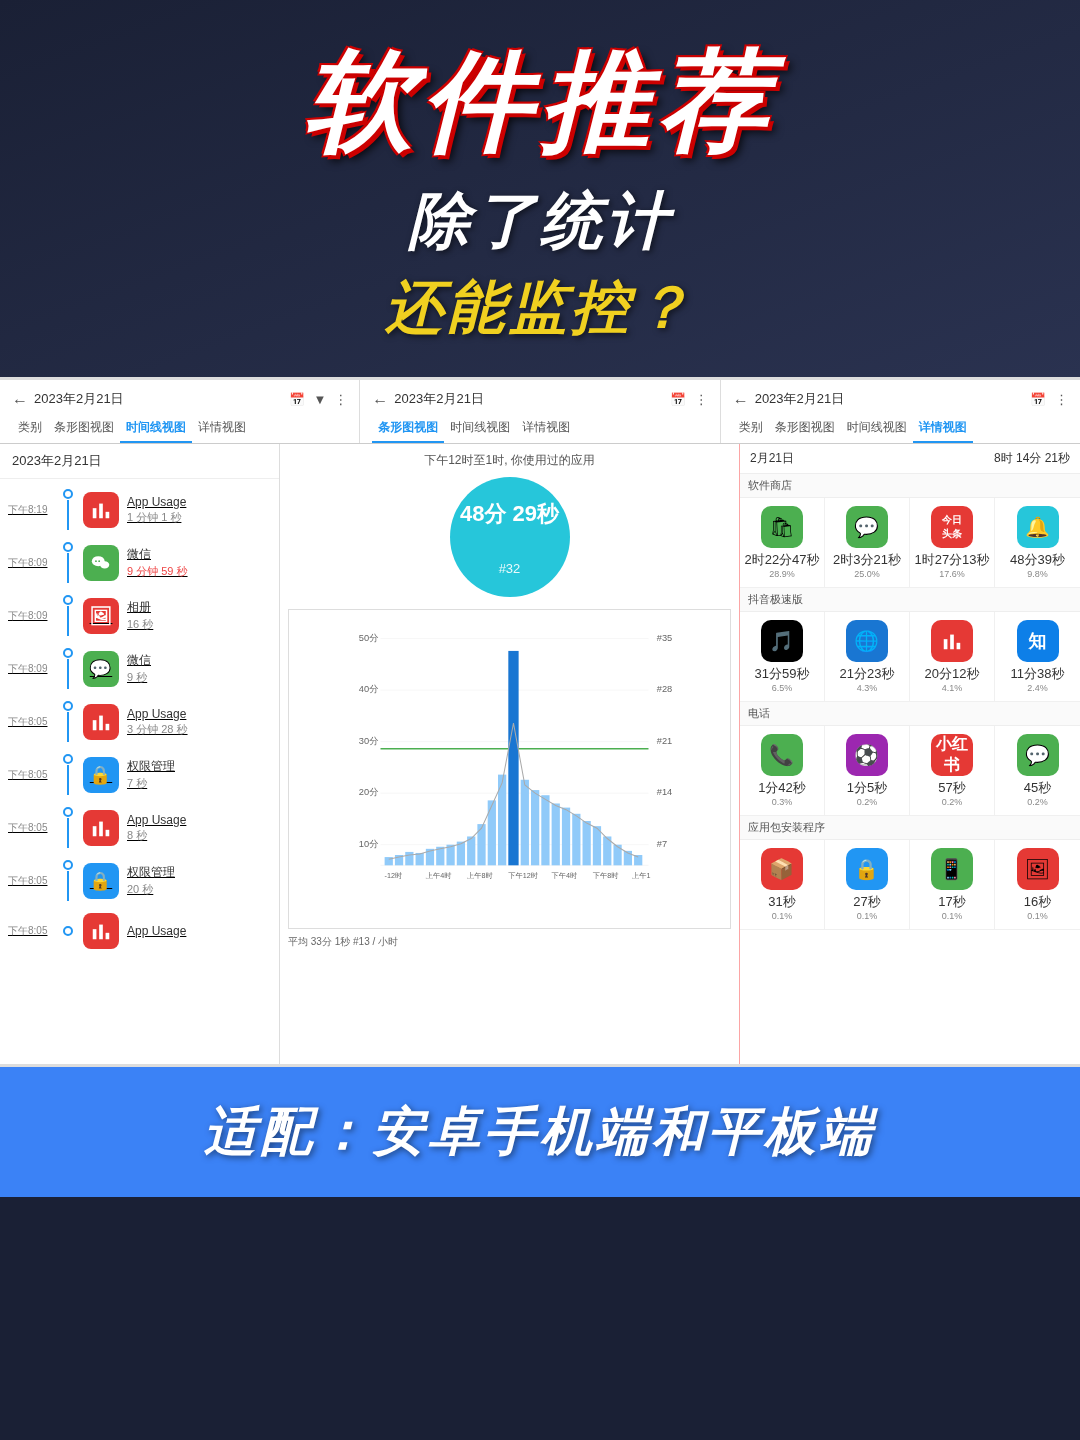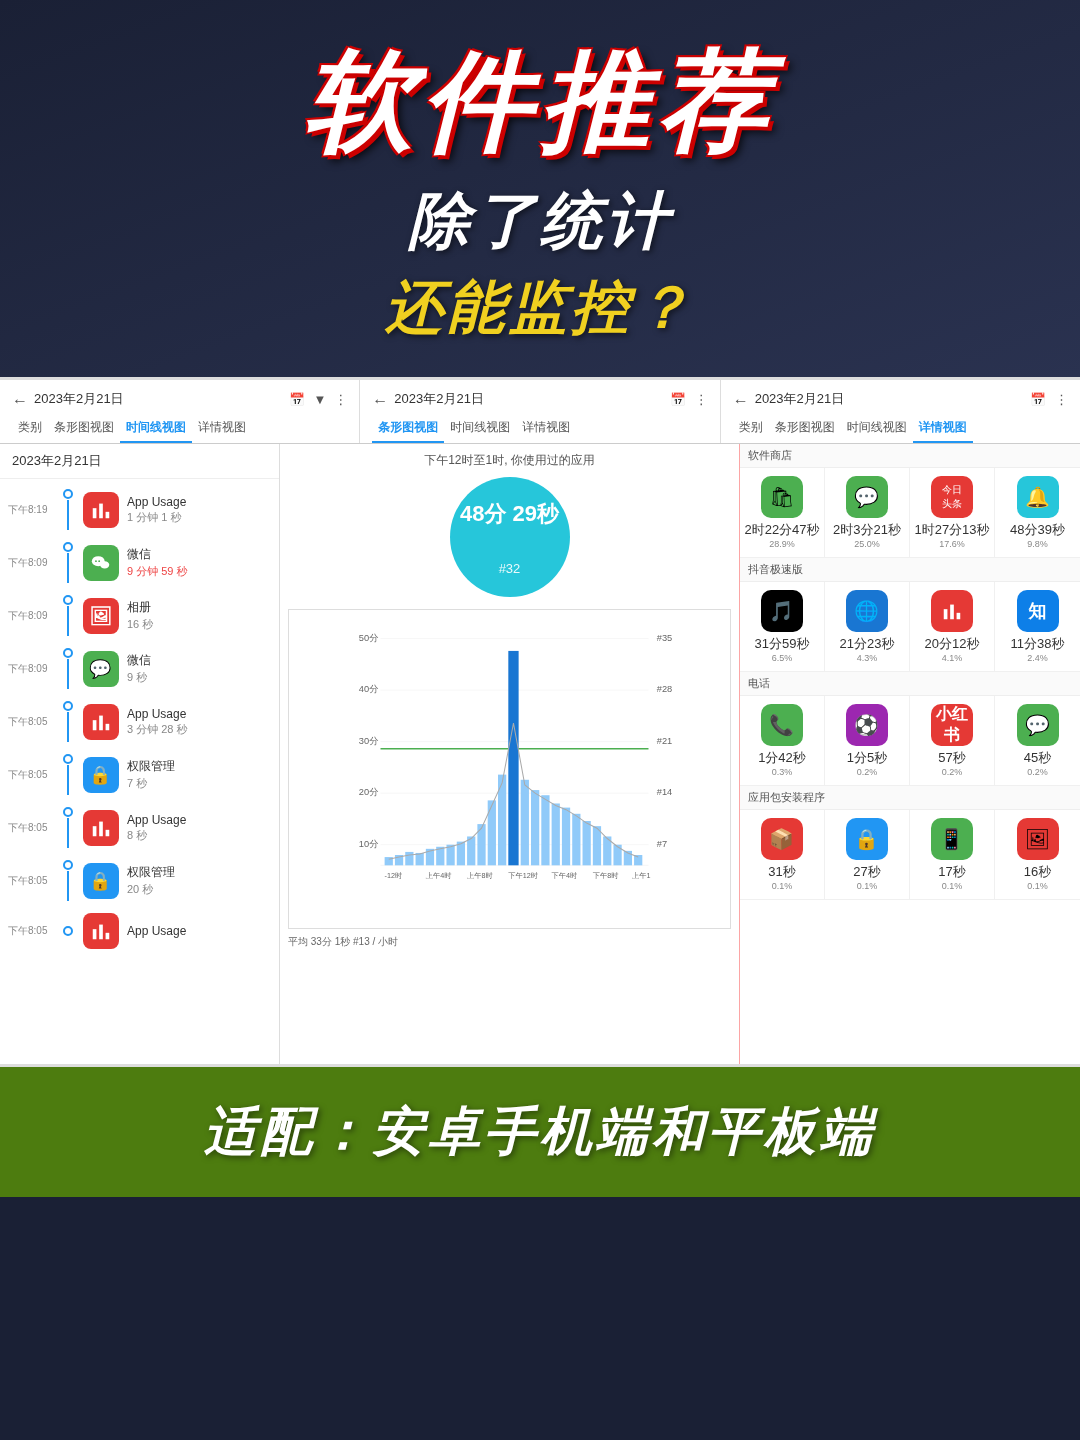--- a/index.html
+++ b/index.html
@@ -143,20 +143,21 @@
 
     .panel-date-header {
       font-size: 13px;
       color: #333;
       padding: 8px 12px;
       border-bottom: 1px solid #eee;
     }
 
     .timeline-list {
       padding: 4px 0;
+      text-decoration: underline;
     }
 
     .timeline-item {
       display: flex;
       align-items: center;
       padding: 6px 8px;
       gap: 8px;
       position: relative;
     }
 
@@ -338,21 +339,21 @@
       color: #333;
     }
 
     .app-grid-pct {
       font-size: 9px;
       color: #888;
     }
 
     
     .bottom-section {
-      background: #4d7c0f;
+      background: #3b82f6;
       padding: 30px 60px;
       text-align: center;
     }
 
     .bottom-text {
       font-size: 52px;
       font-weight: 900;
       color: #fff;
       font-style: italic;
       letter-spacing: 4px;
@@ -653,35 +654,39 @@
           <text x="196" y="250" font-size="7" fill="#666">下午4时</text>
           <text x="236" y="250" font-size="7" fill="#666">下午8时</text>
           <text x="274" y="250" font-size="7" fill="#666">上午1</text>
         </svg>
       </div>
 
       <div class="chart-footer">平均 33分 1秒 #13 / 小时</div>
     </div>
 
     <div class="right-panel">
+      <div class="right-panel-header">
+        <span>2月21日</span>
+        <span>8时 14分 21秒</span>
+      </div>
 
       <div class="app-grid-category">软件商店</div>
       <div class="app-grid">
         <div class="app-grid-item">
           <div class="app-grid-icon" style="background:#4CAF50;">🛍</div>
           <div class="app-grid-time">2时22分47秒</div>
           <div class="app-grid-pct">28.9%</div>
         </div>
         <div class="app-grid-item">
           <div class="app-grid-icon" style="background:#4CAF50;">💬</div>
           <div class="app-grid-time">2时3分21秒</div>
           <div class="app-grid-pct">25.0%</div>
         </div>
         <div class="app-grid-item">
-          <div class="app-grid-icon" style="background:#e53935; font-size:10px; color:white; font-weight:normal; display:flex; align-items:center; justify-content:center;">今日<br>头条</div>
+          <div class="app-grid-icon" style="background:#e53935; font-size:10px; color:white; font-weight:bold; display:flex; align-items:center; justify-content:center;">今日<br>头条</div>
           <div class="app-grid-time">1时27分13秒</div>
           <div class="app-grid-pct">17.6%</div>
         </div>
         <div class="app-grid-item">
           <div class="app-grid-icon" style="background:#26c6da;">🔔</div>
           <div class="app-grid-time">48分39秒</div>
           <div class="app-grid-pct">9.8%</div>
         </div>
       </div>
 

